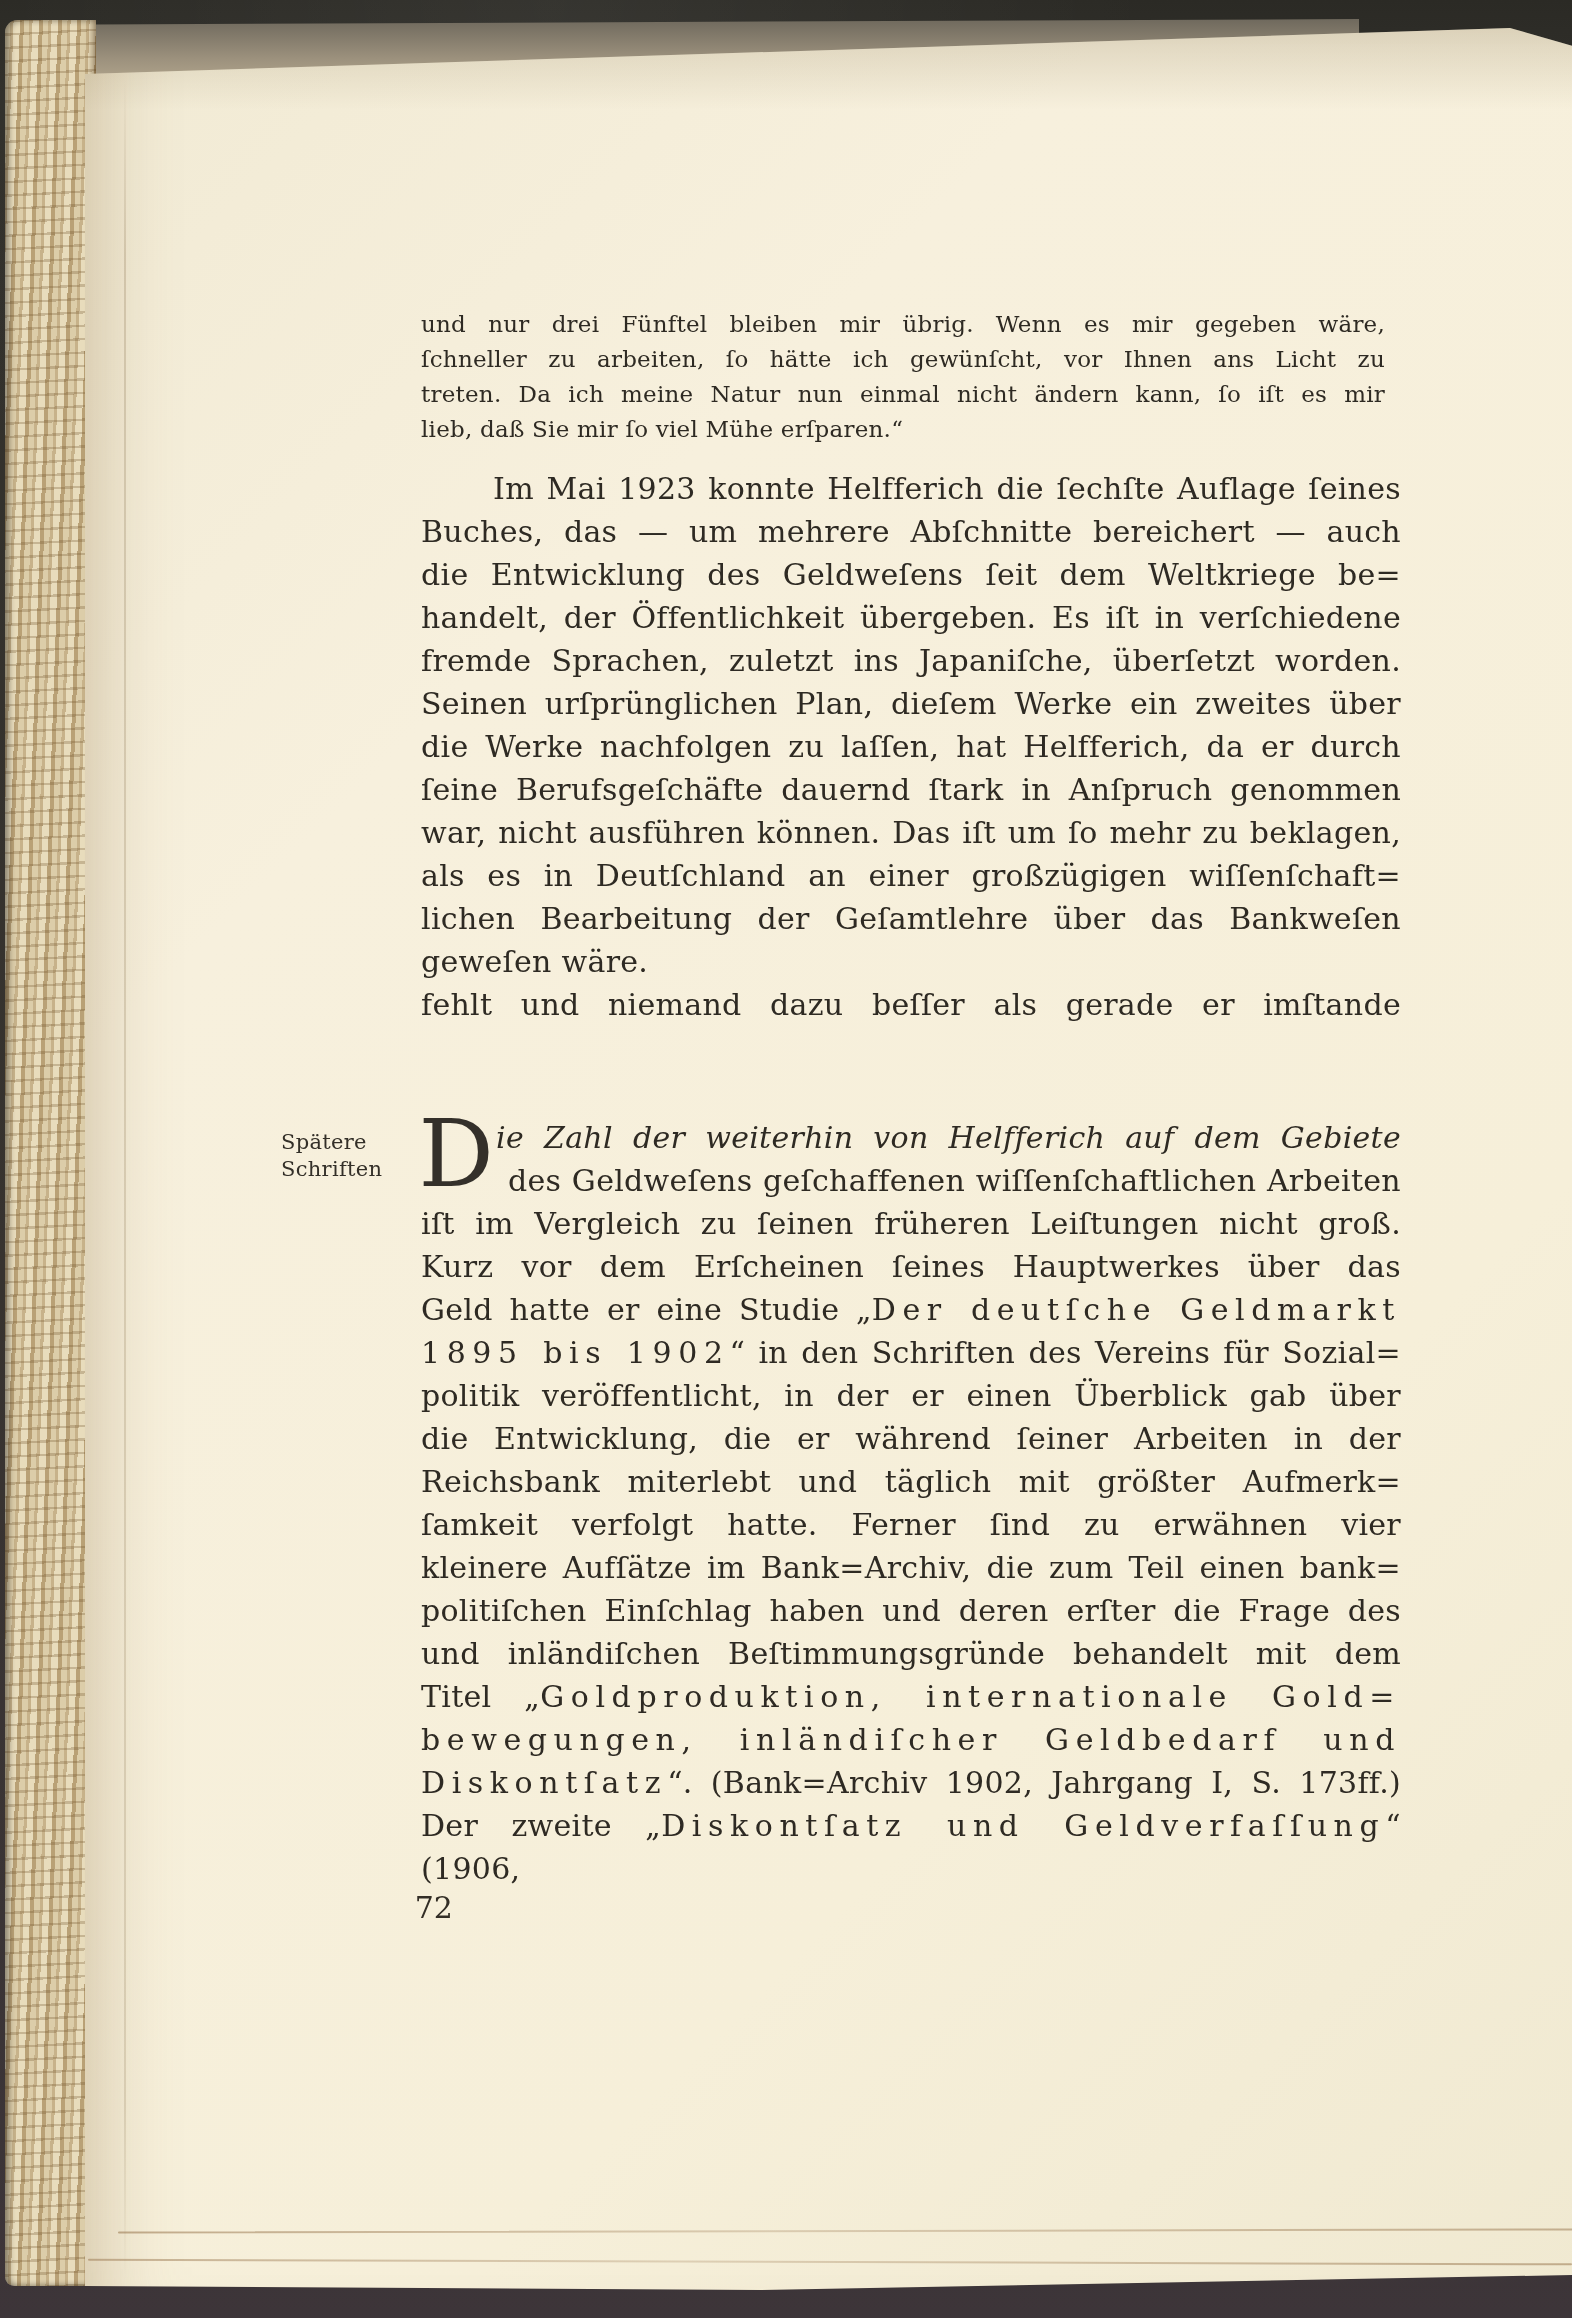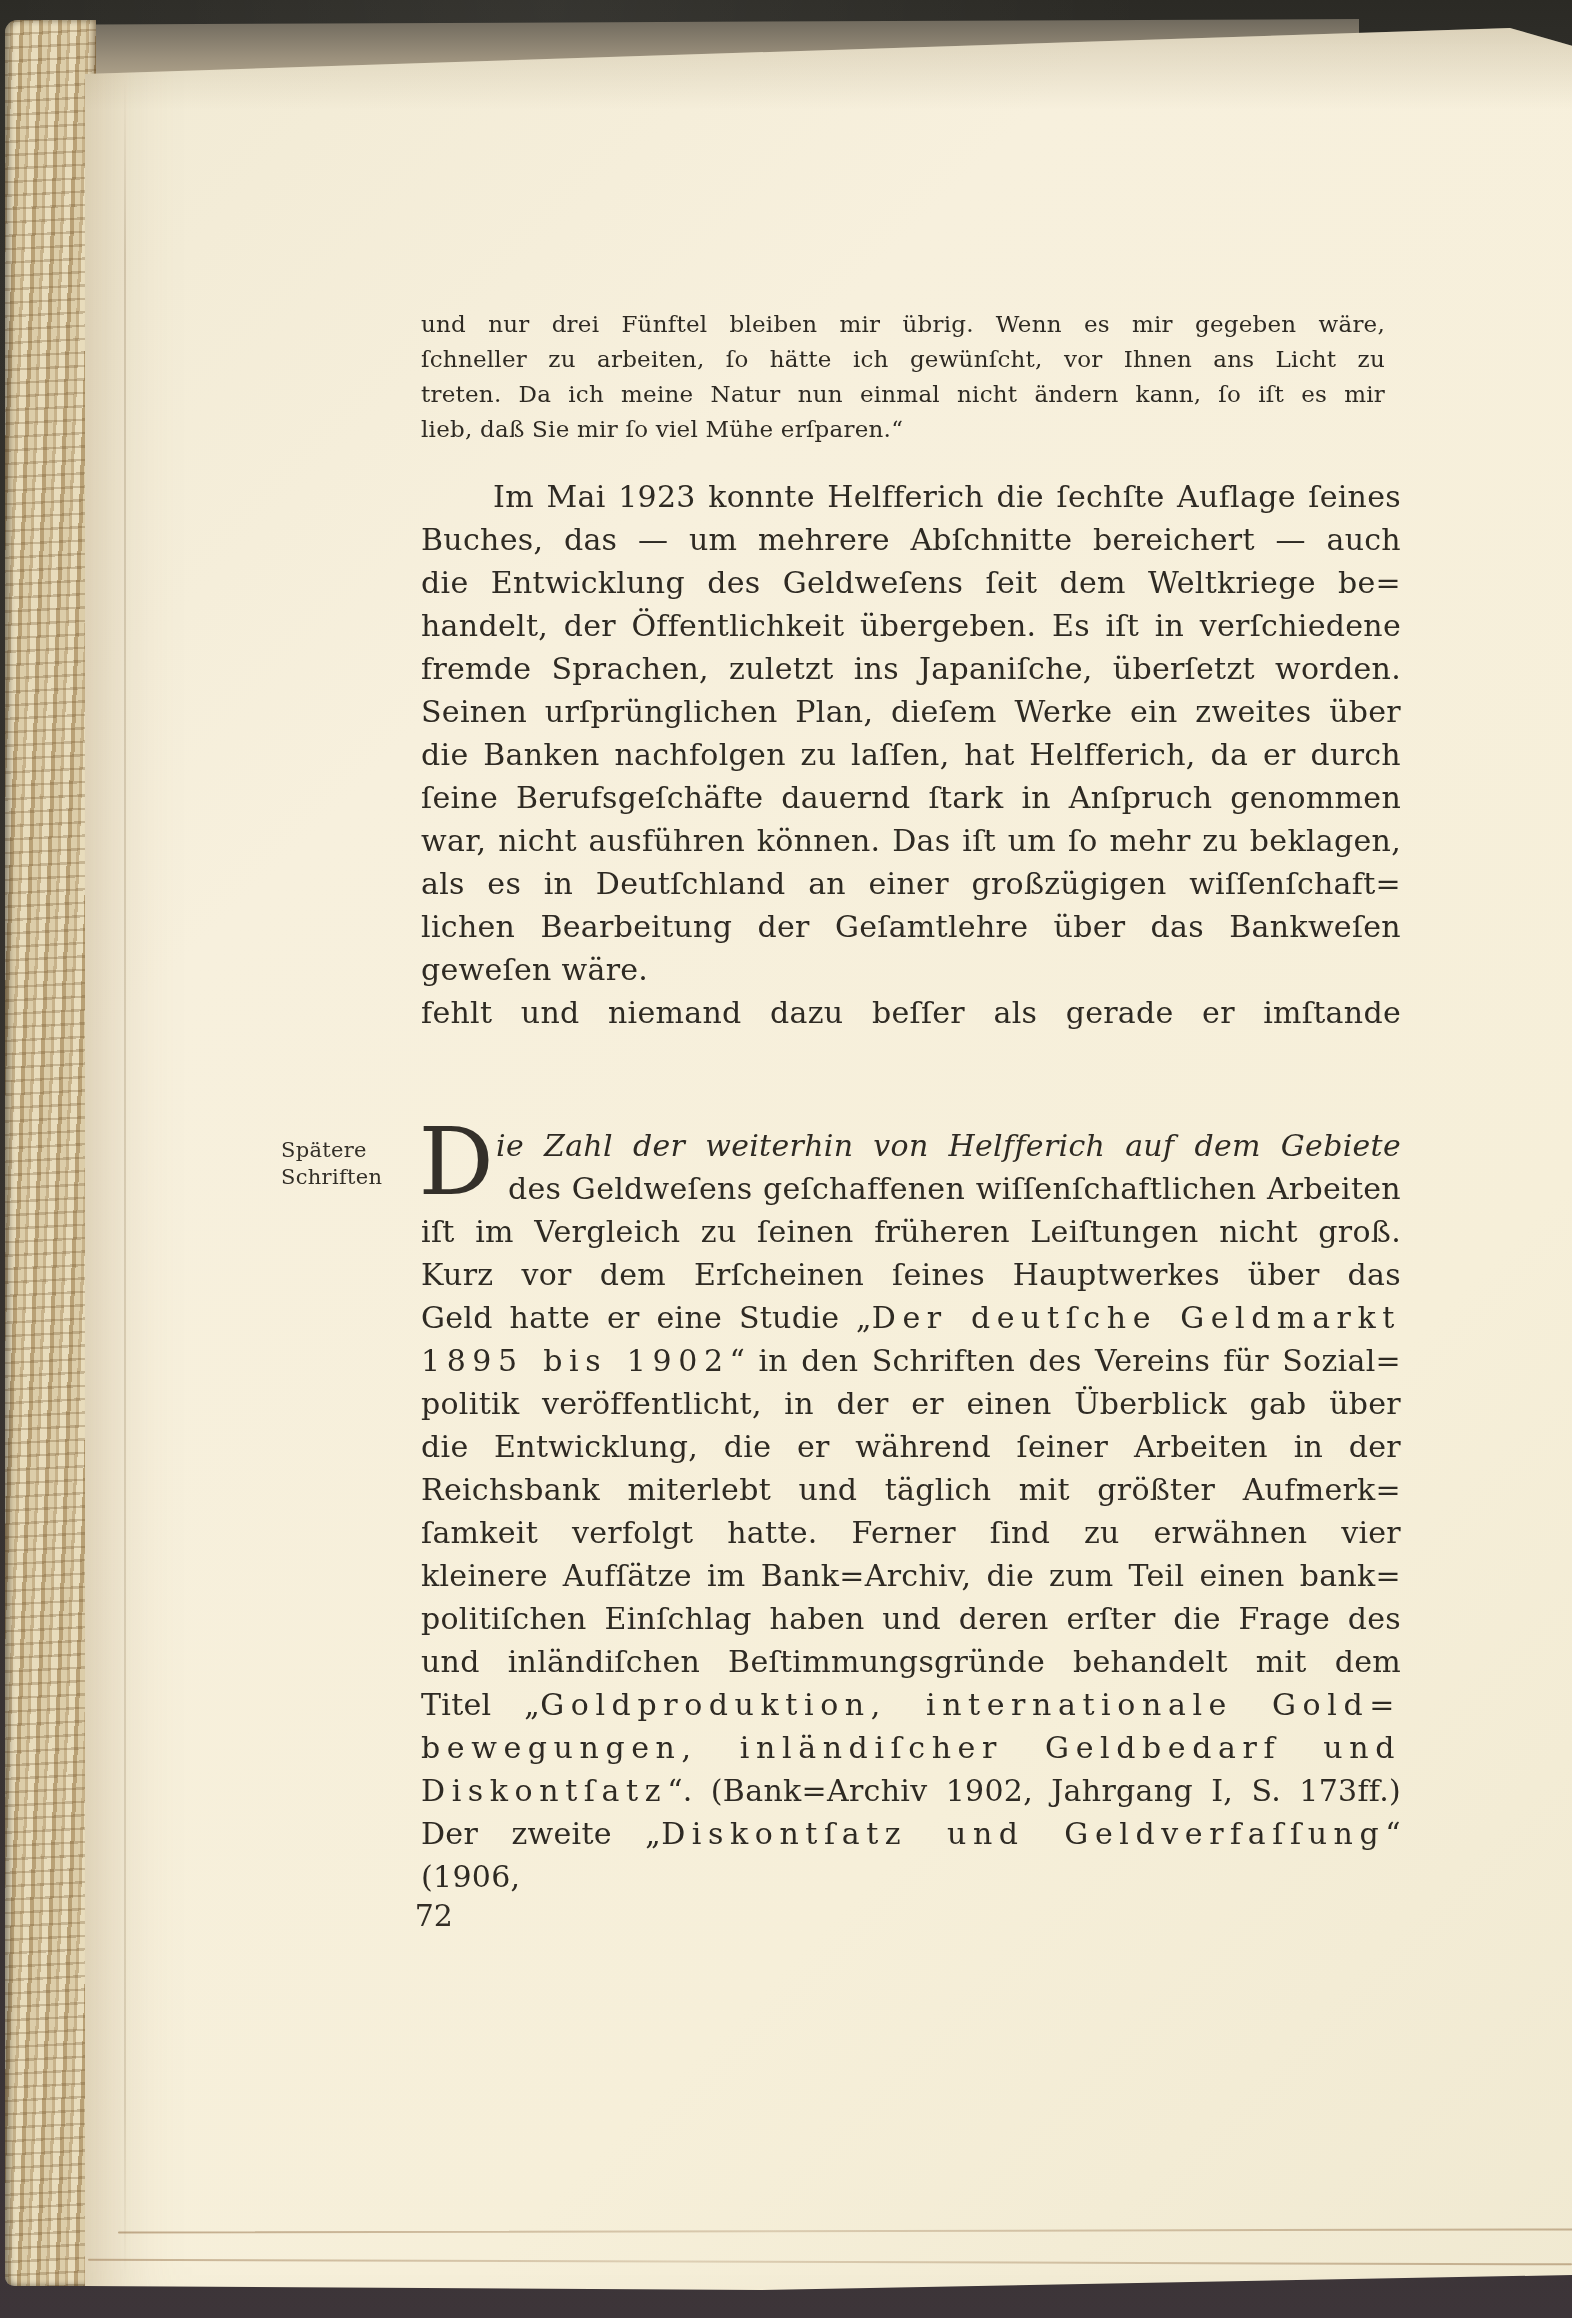--- a/index.html
+++ b/index.html
@@ -64,21 +64,21 @@
     position: absolute; left: 421px; top: 307px; width: 980px;
     color: #2e2a23;
   }
   .tl, .ql {
     text-align: justify;
     text-align-last: justify;
   }
   .left-last { text-align-last: left; }
   .quote { width: 964px; font-size: 23px; line-height: 35px; letter-spacing: 0.01em; }
   .bodytext { font-size: 30px; line-height: 43px; letter-spacing: 0.01em; }
-  .para1 { margin-top: 28px; }
+  .para1 { margin-top: 20px; }
   .para1 .indent1 { padding-left: 72px; }
   .para2 { position: relative; margin-top: 90px; }
   .para2 .p2l0 { padding-left: 75px; font-style: italic; }
   .para2 .p2l1 { padding-left: 87px; }
   .sp { letter-spacing: 0.22em; }
   .dropcap {
     position: absolute; left: -2.4px; top: -8.6px;
     font-size: 94px; line-height: 1;
     color: #34302a;
   }
@@ -113,21 +113,21 @@
       <div class="ql left-last">lieb, daß Sie mir ſo viel Mühe erſparen.“</div>
     </div>
 
     <div class="para1 bodytext">
       <div class="tl indent1">Im Mai 1923 konnte Helfferich die ſechſte Auflage ſeines</div>
       <div class="tl">Buches, das — um mehrere Abſchnitte bereichert — auch</div>
       <div class="tl">die Entwicklung des Geldweſens ſeit dem Weltkriege be=</div>
       <div class="tl">handelt, der Öffentlichkeit übergeben. Es iſt in verſchiedene</div>
       <div class="tl">fremde Sprachen, zuletzt ins Japaniſche, überſetzt worden.</div>
       <div class="tl">Seinen urſprünglichen Plan, dieſem Werke ein zweites über</div>
-      <div class="tl">die Banken nachfolgen zu laſſen, hat Helfferich, da er durch</div>
+      <div class="tl">die Werke nachfolgen zu laſſen, hat Helfferich, da er durch</div>
       <div class="tl">ſeine Berufsgeſchäfte dauernd ſtark in Anſpruch genommen</div>
       <div class="tl">war, nicht ausführen können. Das iſt um ſo mehr zu beklagen,</div>
       <div class="tl">als es in Deutſchland an einer großzügigen wiſſenſchaft=</div>
       <div class="tl">lichen Bearbeitung der Geſamtlehre über das Bankweſen</div>
       <div class="tl left-last">geweſen wäre.</div>
       <div class="tl">fehlt und niemand dazu beſſer als gerade er imſtande</div>
     </div>
 
     <div class="para2 bodytext">
       <div class="dropcap">D</div>

